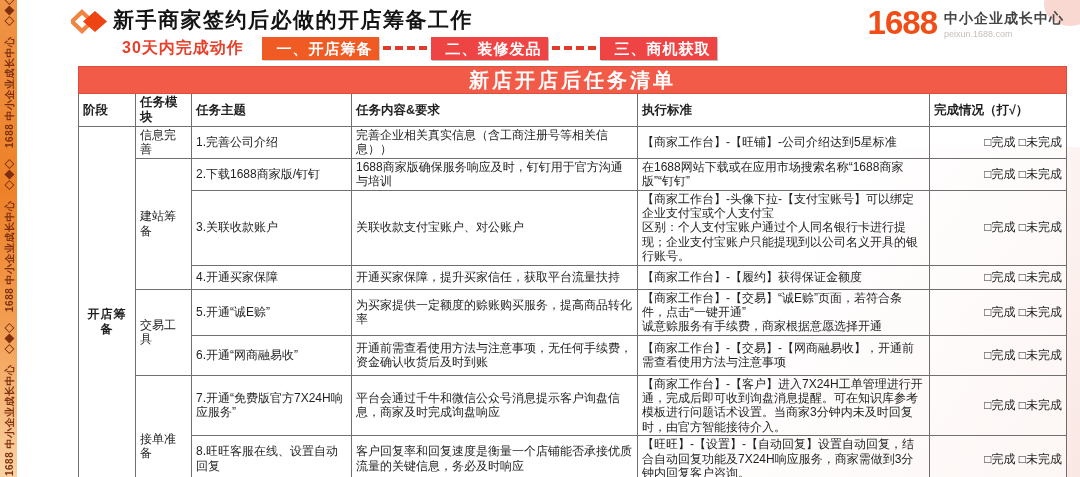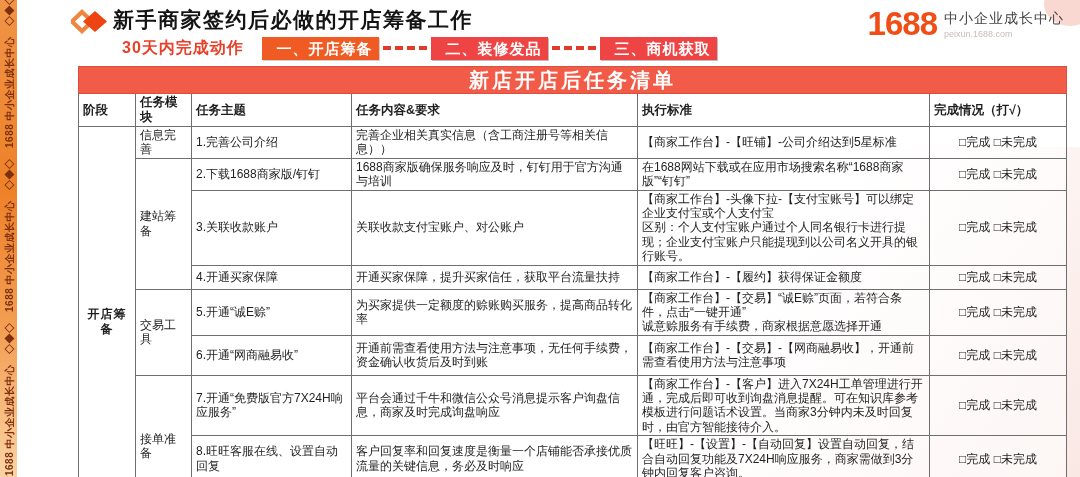--- a/index.html
+++ b/index.html
@@ -19,24 +19,24 @@
     background:linear-gradient(180deg,#f09447 0%, #ed8128 40%, #f3a055 70%, #fbd3a4 100%); }
   .side-strip .strip-text { position:absolute; left:2px; top:476px;
     transform:rotate(-90deg); transform-origin:0 0;
     width:760px; white-space:nowrap; font-size:10px; font-weight:bold;
     color:#7e2f10; letter-spacing:0.5px; line-height:15px; }
 
   
   .title-icon { position:absolute; left:71px; top:9px; }
   .main-title { position:absolute; left:113px; top:6px; font-size:21px; font-weight:bold;
     color:#141414; letter-spacing:1.5px; }
-  .brand { position:absolute; right:16px; top:8px; display:flex; align-items:center; gap:7px; }
+  .brand { position:absolute; right:16px; top:8px; display:flex; align-items:flex-start; gap:7px; }
   .brand-logo { font-size:33px; line-height:30px; font-weight:bold; color:#f04e16; letter-spacing:-1px; }
   .brand-text { padding-top:2px; }
-  .brand-org { font-size:14px; font-weight:normal; color:#454545; letter-spacing:1px; }
+  .brand-org { font-size:14px; font-weight:bold; color:#454545; letter-spacing:1px; }
   .brand-site { font-size:9px; color:#c6beb7; margin-top:1px; }
 
   
   .action-label { position:absolute; left:122px; top:38px; font-size:16px; font-weight:bold;
     color:#e8402a; letter-spacing:1px; }
   .tab { position:absolute; top:37px; height:23px; line-height:23px; width:117px;
     text-align:center; color:#ffffff; font-size:15px; font-weight:bold; letter-spacing:1px; }
   .tab.active { background:#f05a23; box-shadow:1px 1px 0 rgba(0,0,0,0.18); }
   .tab.inactive { background:#ef4444; box-shadow:1px 1px 0 rgba(0,0,0,0.25);padding-left:8px; }
   .tab1 { left:262px;padding-left:8px; } .tab2 { left:431px; } .tab3 { left:600px; }
@@ -49,21 +49,21 @@
     border-collapse:collapse; table-layout:fixed; background:rgba(255,255,255,0.6); }
   .task-table td { border:1px solid #6f6f6f; font-size:12px; color:#1f1f1f;
     padding:1px 4px; vertical-align:middle; line-height:1.2; }
   tr.title-row td { background:#f15b47; border:1px solid #d9503e; color:#ffffff;
     text-align:center; font-size:20px; font-weight:bold; letter-spacing:3px; height:19px; }
   tr.head td { font-weight:bold; font-size:12.5px; height:21px; background:#ffffff; }
   .stage-cell { font-size:15px; font-weight:bold; text-align:center; letter-spacing:1px; background:#fff; }
   .module-cell { font-size:12.5px; background:#fff; }
   .topic-cell { color:#f04a20; font-weight:normal; }
   .standard-cell { white-space:pre-line; }
-  .status-cell { font-size:11px; text-align:center; white-space:nowrap; padding:1px 2px; }
+  .status-cell { font-size:11px; text-align:right; white-space:nowrap; padding:1px 2px; }
 </style>
 </head>
 <body>
 
 <div class="page">
   <div class="pink-wash"></div>
   <div class="pink-circle"></div>
 
   <div class="side-strip">
     <span class="strip-text">1688 中小企业成长中心　◇◆◇　1688 中小企业成长中心　◇◆◇　1688 中小企业成长中心　◇◆◇　1688 中小企业成长中心</span>

